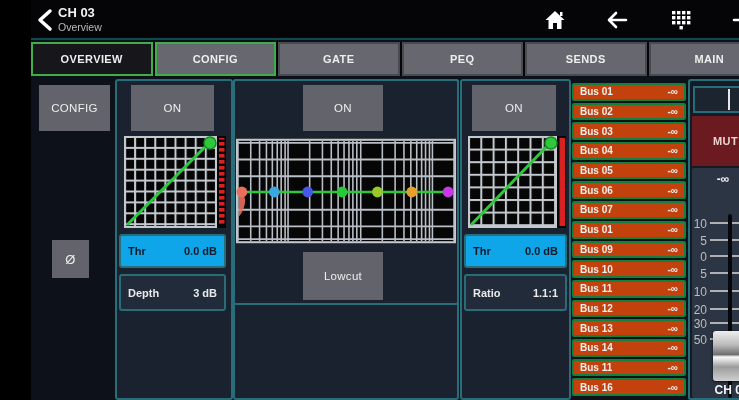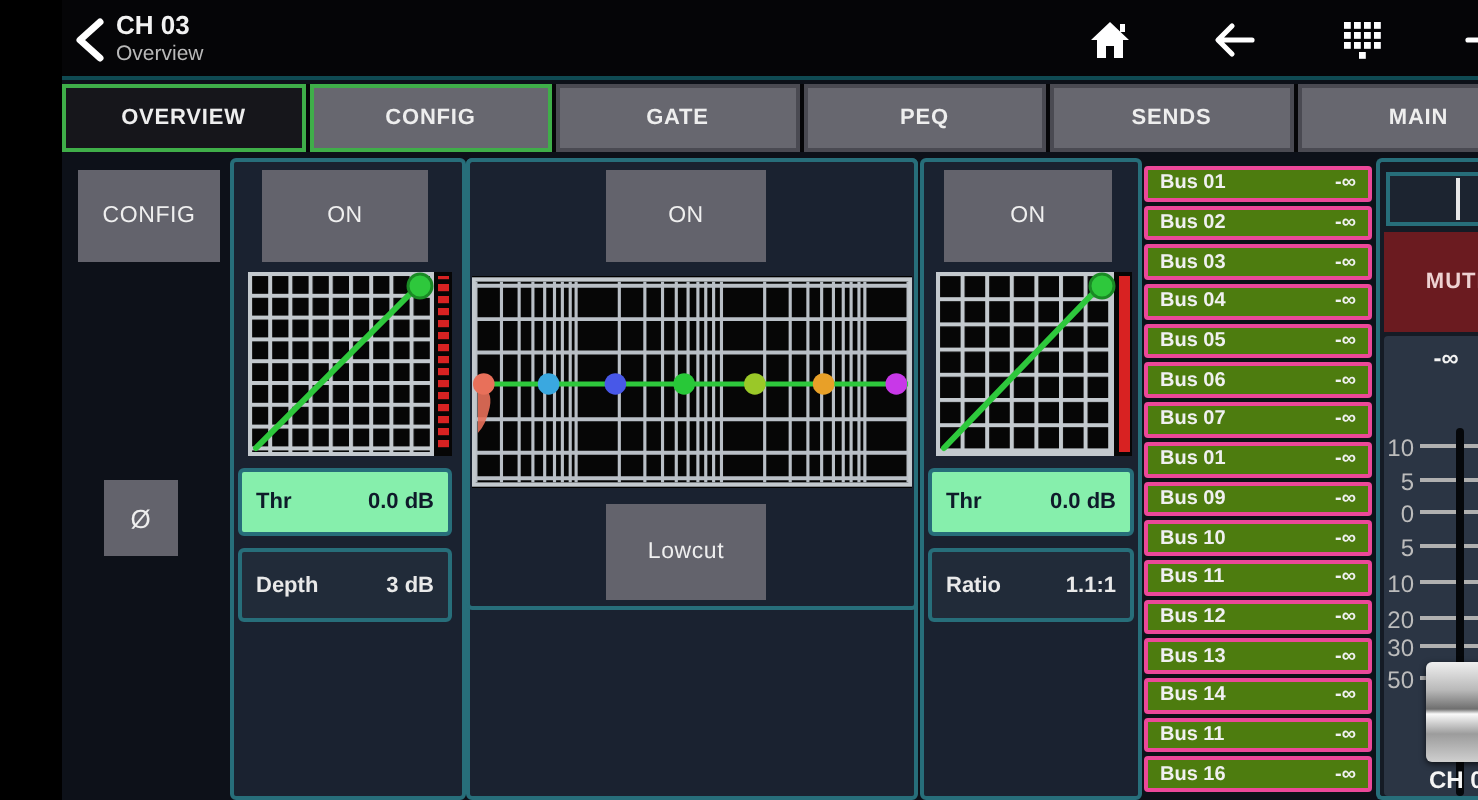--- a/index.html
+++ b/index.html
@@ -21,28 +21,28 @@
   .tab.dark{background:#16161b;}
   .tab.green{border-color:#3fae49;}
   
   .btn{position:absolute;background:#63636c;color:#efefef;display:flex;align-items:center;
        justify-content:center;font-size:11.5px;letter-spacing:.3px;cursor:pointer;}
   .col{position:absolute;top:79px;height:321px;background:#1a2230;
        border:2px solid #276e7a;border-radius:3px;box-sizing:border-box;}
   .vbox{position:absolute;border:2px solid #276e7a;border-radius:3px;background:#212b39;
         color:#e9e9e9;font-size:11px;display:flex;justify-content:space-between;
         align-items:center;padding:0 7px;box-sizing:border-box;cursor:pointer;}
-  .vbox.sel{background:#86efac;color:#0f1a2a;}
+  .vbox.sel{background:#0ea5e9;color:#0f1a2a;}
   .vbox .vlab{font-weight:bold;}
   .vbox .vval{font-weight:bold;}
   .graph{position:absolute;background:#000;}
   
   #sends{position:absolute;left:541px;top:83px;width:114px;height:313px;
          display:flex;flex-direction:column;gap:2px;}
-  .bus{flex:1;border:2px solid #ec4899;border-radius:2px;background:#4d7c0f;
+  .bus{flex:1;border:2px solid #15803d;border-radius:2px;background:#c2410c;
        display:flex;justify-content:space-between;align-items:center;
        padding:0 6px;box-sizing:border-box;cursor:pointer;}
   .bus .bname{color:#f0f0f0;font-size:10px;font-weight:bold;}
   .bus .blev{color:#f0f0f0;font-size:10px;font-weight:bold;}
   
   #main-strip{position:absolute;left:657px;top:79px;width:82px;height:321px;
               background:#151b25;border:2px solid #276e7a;border-right:none;
               border-radius:3px 0 0 3px;box-sizing:border-box;}
   #pan{position:absolute;left:3px;top:5px;width:72px;height:27px;border:2px solid #276e7a;
        background:#1c2430;box-sizing:border-box;cursor:pointer;}

